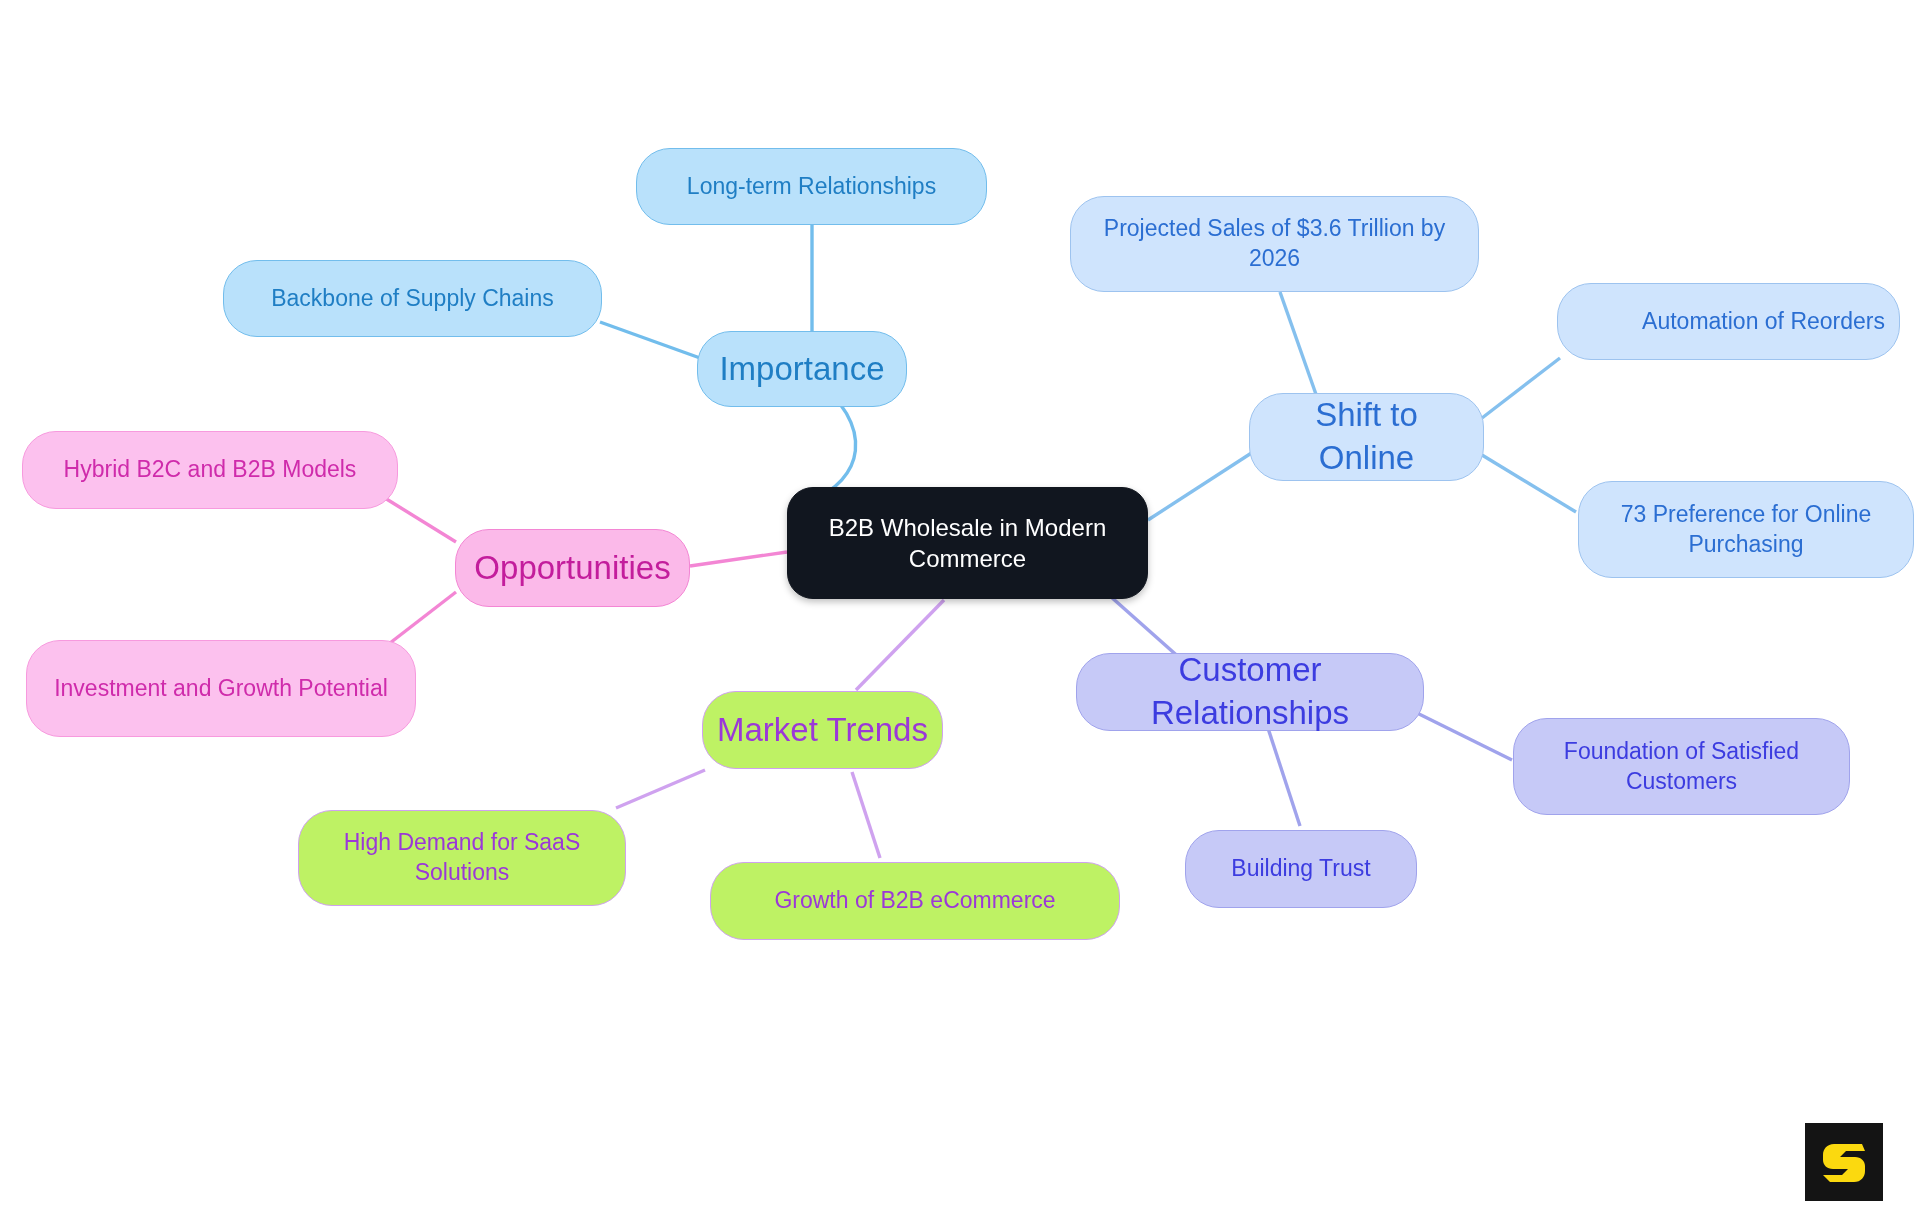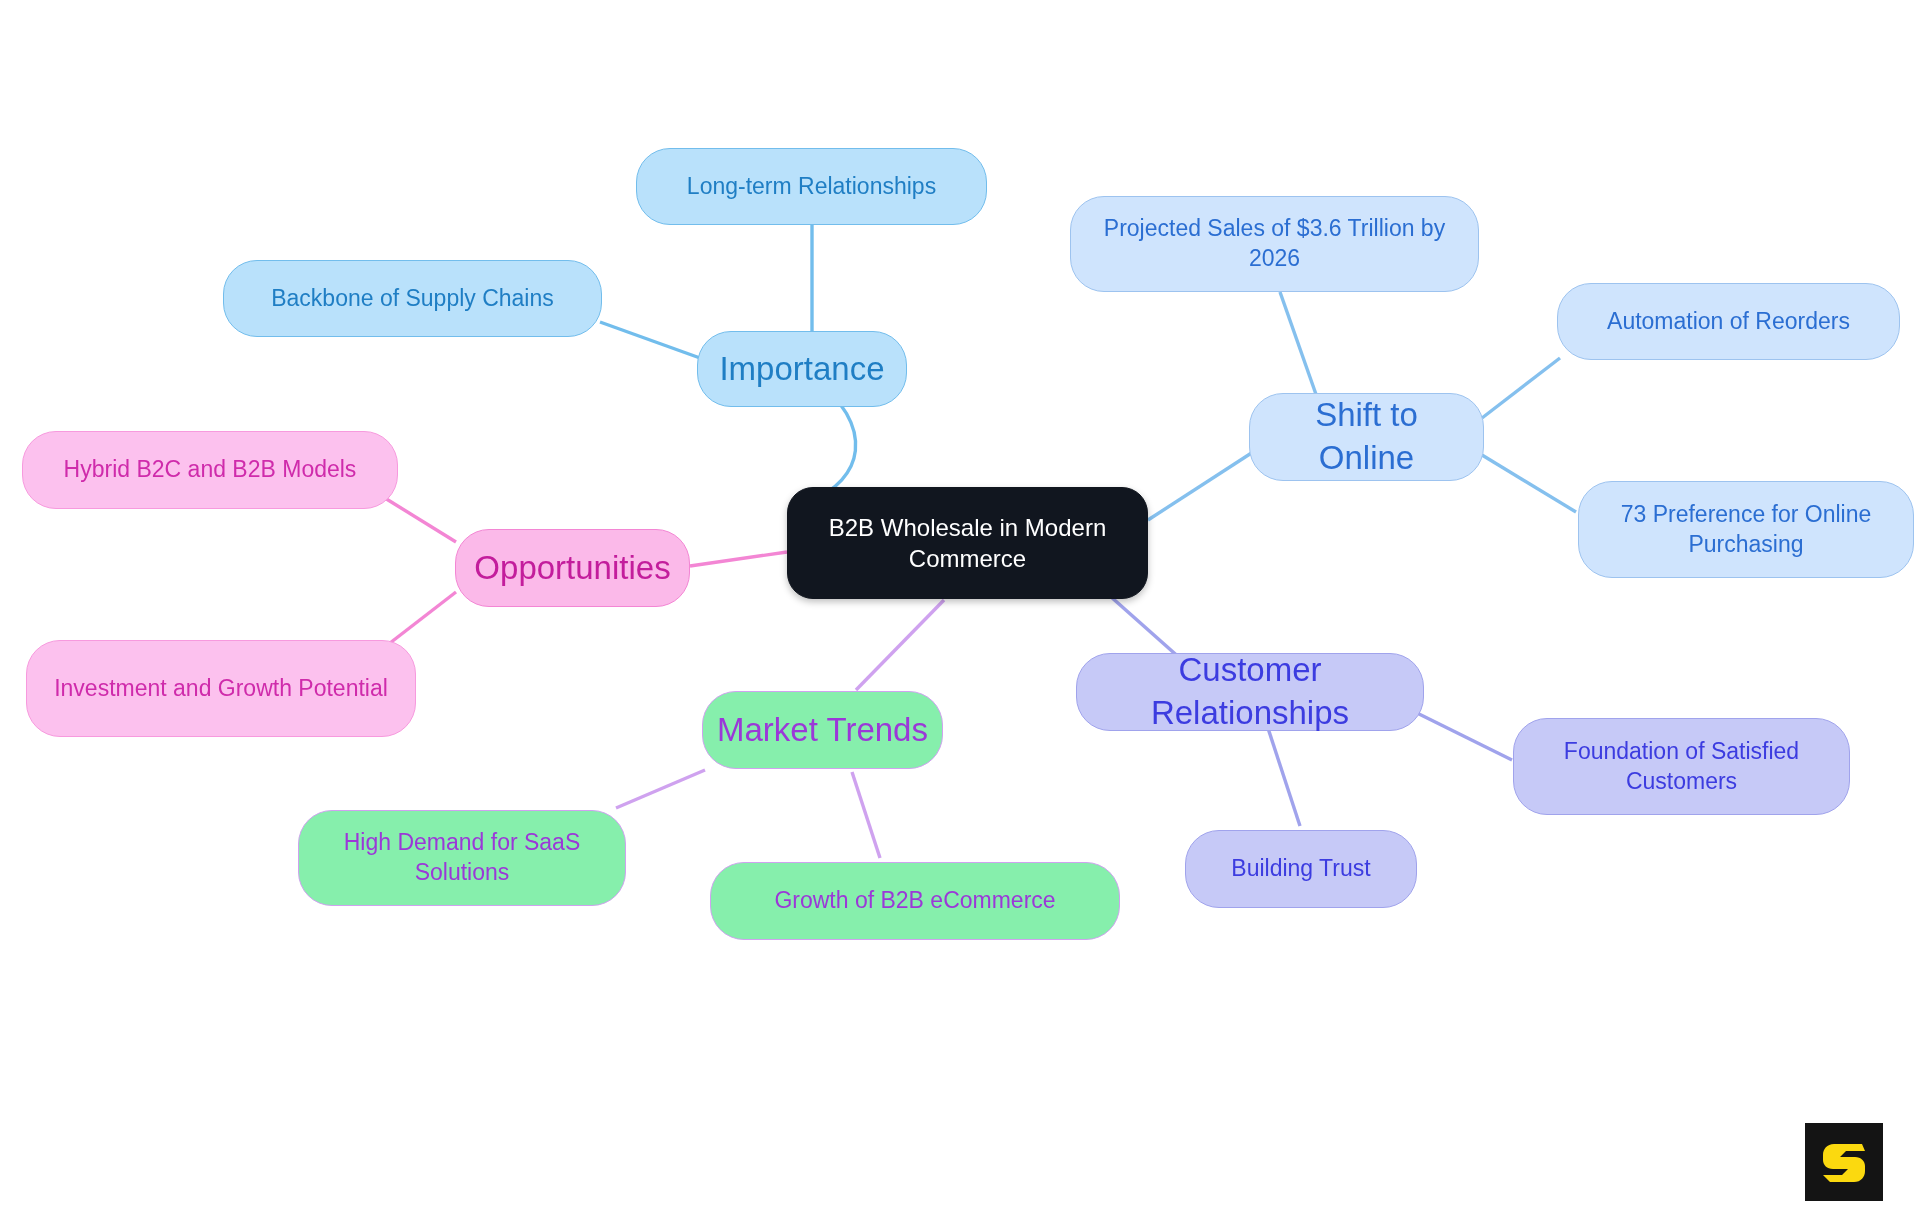--- a/index.html
+++ b/index.html
@@ -45,25 +45,25 @@
     background: #11161f;
     border-color: #11161f;
     font-size: 24px;
     box-shadow: 0 3px 7px rgba(0,0,0,0.25);
   }
   .node.lvl1 { font-size: 33px; }
   .node.lvl2 { font-size: 23px; }
 
   
   .c-blue      { background:#b9e1fb; border-color:#72bdec; color:#1f7ec4; }
-  .c-blue2     { background:#cfe4fd; border-color:#9dc3ef; color:#2b6ed2; }
+  .c-blue2     { background:#cfe4fd; border-color:#9dc3ef; color:#2b6ed2;justify-content:flex-end; }
   .c-indigo    { background:#c6c9f7; border-color:#a0a3ec; color:#3c3ce0; }
   .c-pink      { background:#fbb9e9; border-color:#f386d4; color:#c31d9c; }
   .c-pinklight { background:#fcc1ee; border-color:#f79ade; color:#cf2bab; }
-  .c-violet    { background:#86efac; border-color:#cfa2ef; color:#9b38d8; }
+  .c-violet    { background:#bef264; border-color:#cfa2ef; color:#9b38d8; }
 
   #logo {
     position: absolute;
     background: #141414;
     display: flex;
     align-items: center;
     justify-content: center;
   }
 </style>
 </head>

